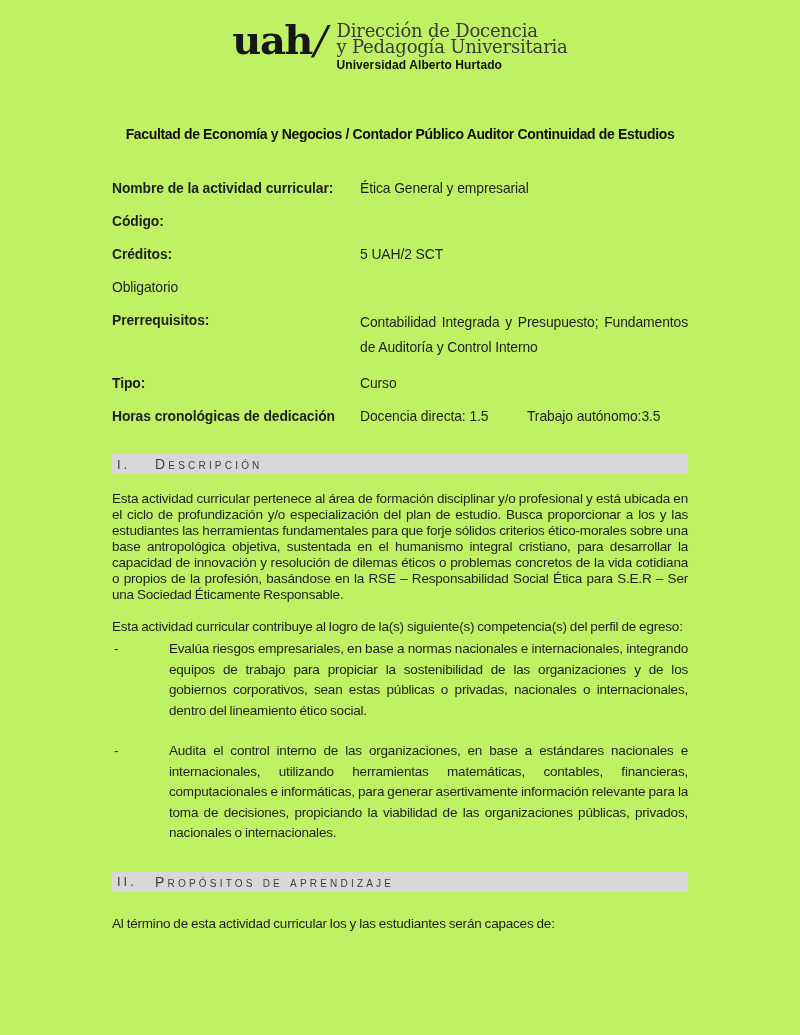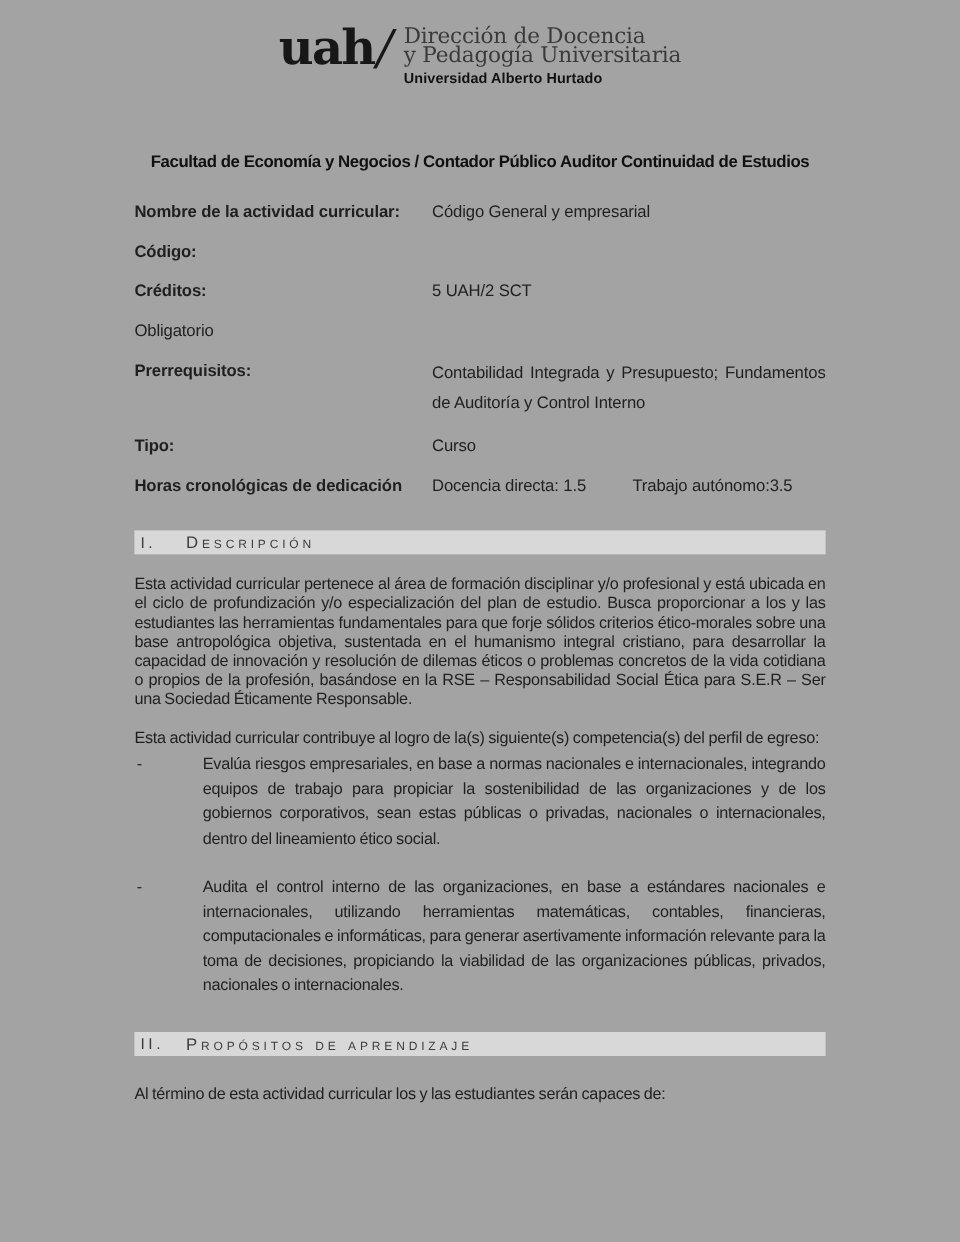--- a/index.html
+++ b/index.html
@@ -1,21 +1,21 @@
 <!DOCTYPE html>
 <html><head>
 <meta charset="utf-8">
 <style>
   html, body { margin: 0; padding: 0; background: #ffffff; }
   .page {
     position: relative;
     width: 800px;
     height: 1035px;
     margin: 0 auto;
-    background: #a3a3a3;
+    background: #bef264;
     box-sizing: border-box;
     padding: 18px 112px 0 112px;
     font-family: "Liberation Sans", sans-serif;
     color: #1f1f1f;
     overflow: hidden;
   }
 
   
   .logo {
     display: flex;
@@ -60,21 +60,21 @@
     margin: 50px 0 0 0;
     text-align: center;
     font-size: 14px;
     font-weight: 700;
     letter-spacing: -0.35px;
     white-space: nowrap;
     color: #101010;
   }
 
   
-  .fields { margin-top: 24px; }
+  .fields { margin-top: 36px; }
   .frow {
     display: flex;
     align-items: flex-start;
     margin-bottom: 13px;
     font-size: 13.9px;
     line-height: 20px;
     min-height: 20px;
   }
   .flabel { flex: none; width: 248px; font-weight: 700; letter-spacing: -0.1px; }
   .fvalue { flex: 1; letter-spacing: -0.1px; }
@@ -140,21 +140,21 @@
       <div class="logo-serif">y Pedagogía Universitaria</div>
       <div class="logo-uni">Universidad Alberto Hurtado</div>
     </div>
   </header>
 
   <h1 class="doc-title">Facultad de Economía y Negocios / Contador Público Auditor Continuidad de Estudios</h1>
 
   <div class="fields">
     <div class="frow">
       <div class="flabel">Nombre de la actividad curricular:</div>
-      <div class="fvalue">Código General y empresarial</div>
+      <div class="fvalue">Ética General y empresarial</div>
     </div>
     <div class="frow">
       <div class="flabel">Código:</div>
       <div class="fvalue"></div>
     </div>
     <div class="frow">
       <div class="flabel">Créditos:</div>
       <div class="fvalue">5 UAH/2 SCT</div>
     </div>
     <div class="frow">

